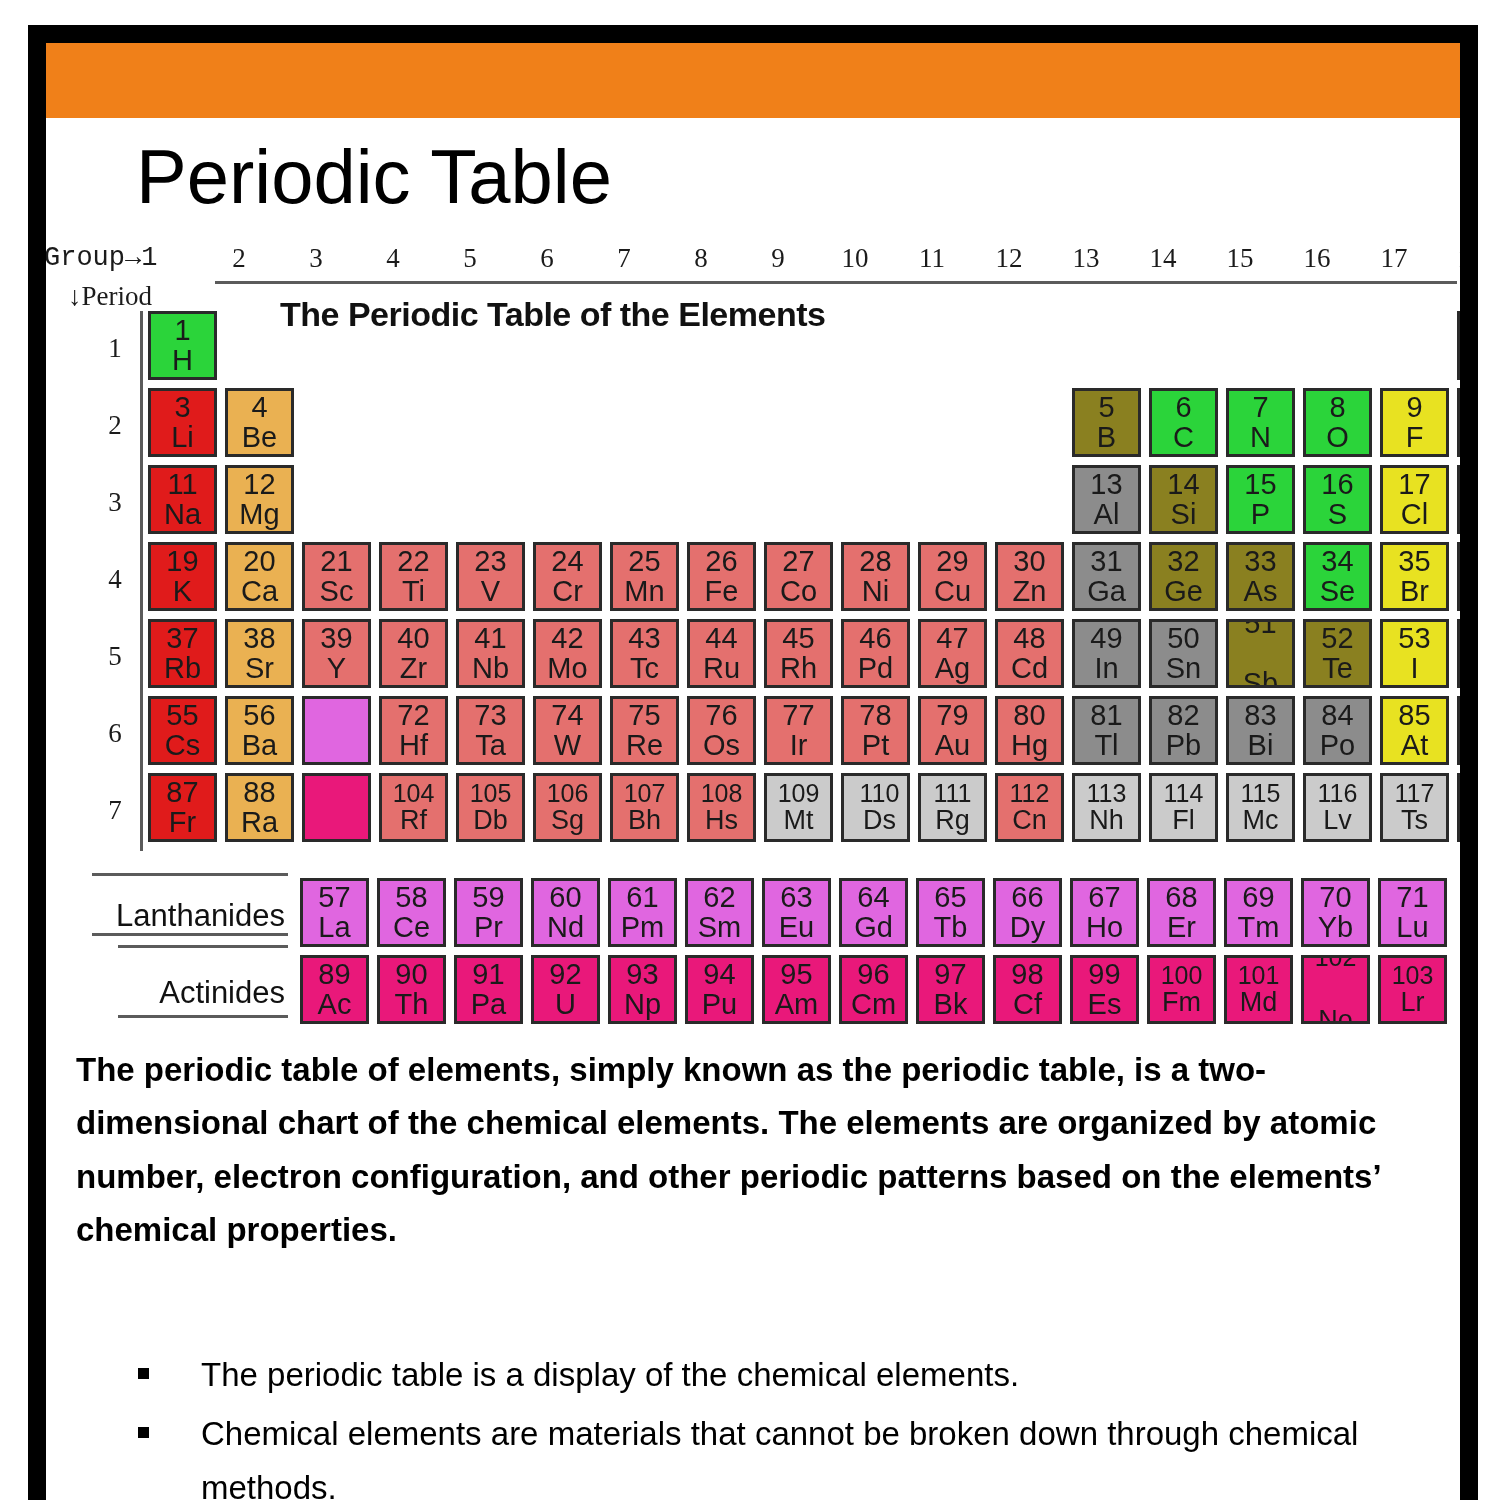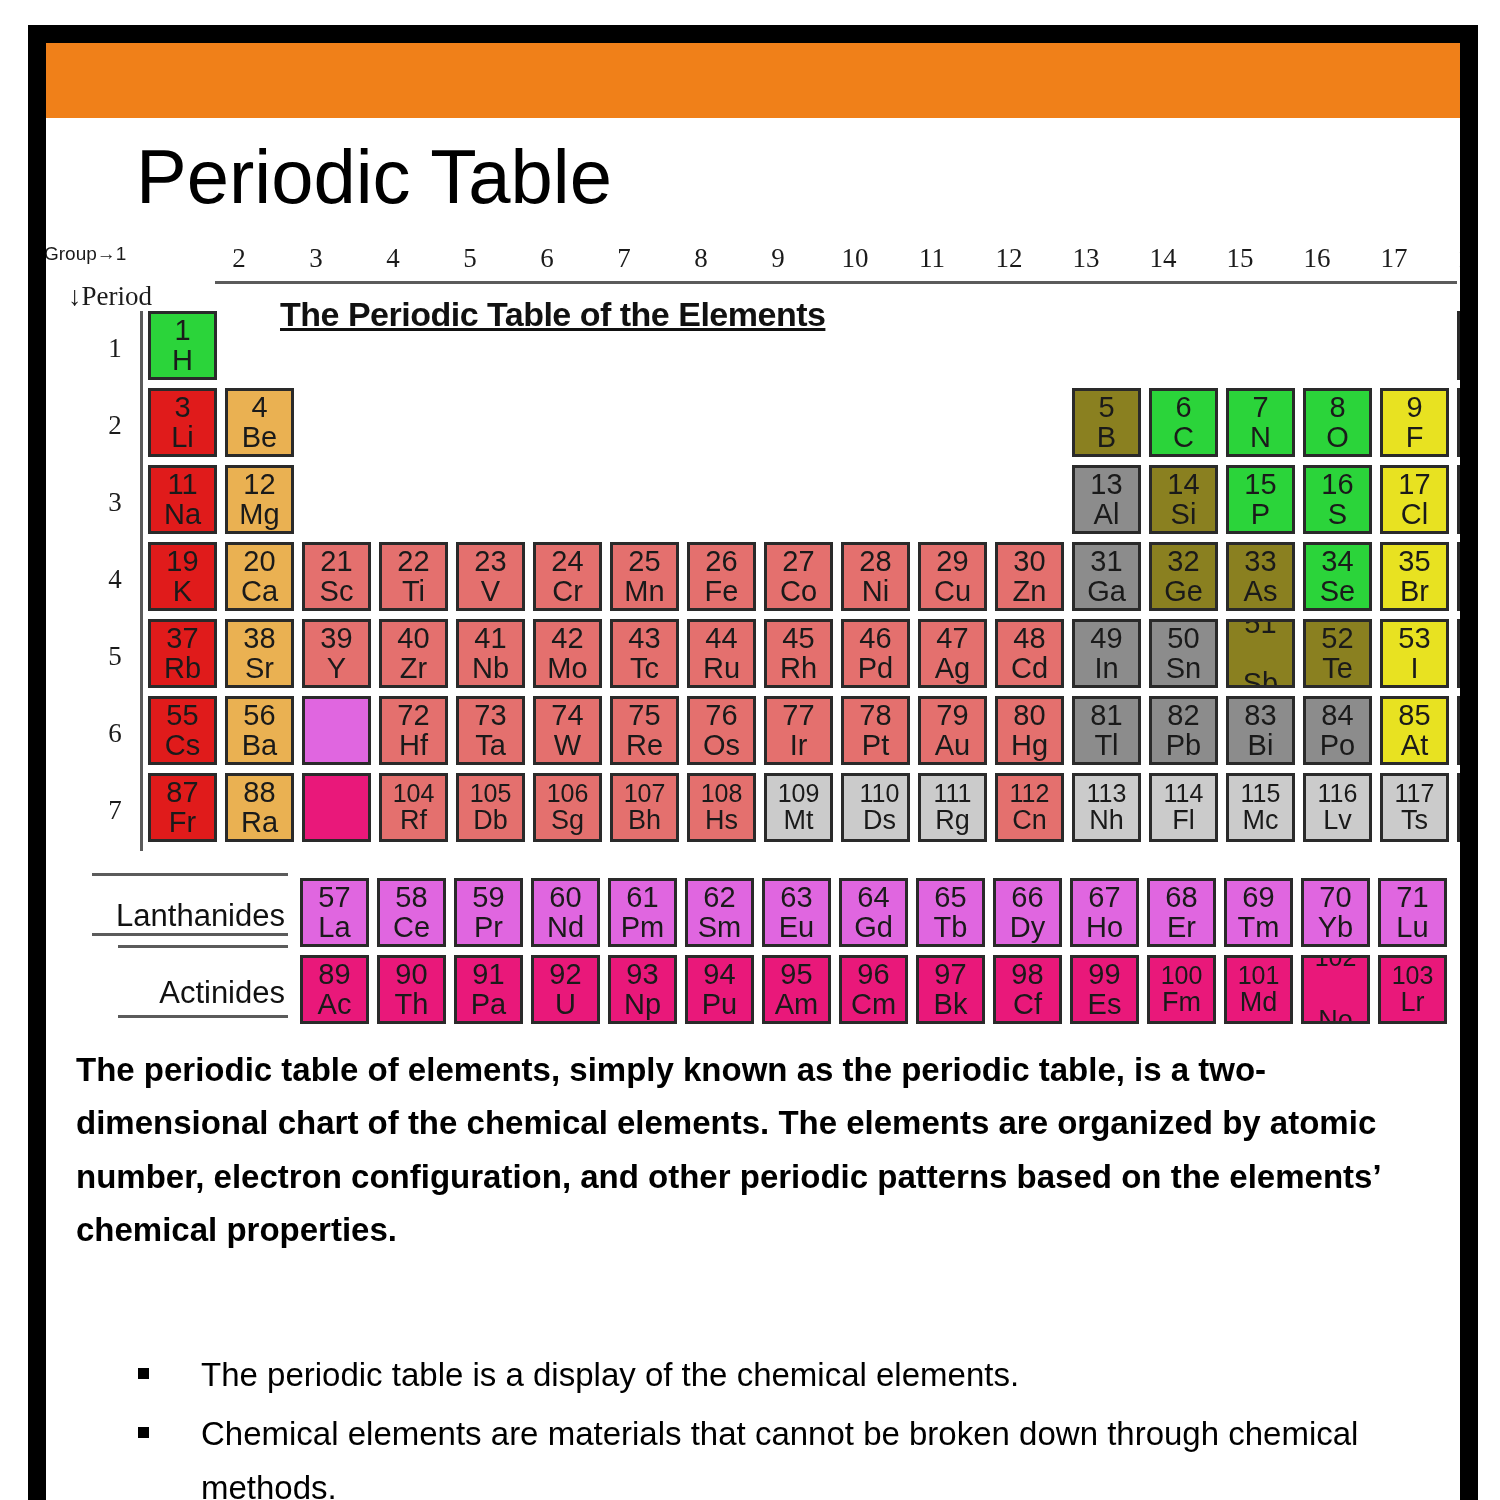--- a/index.html
+++ b/index.html
@@ -47,22 +47,22 @@
   
   .pt {
     position:absolute;
     left:-16px; top:190px;
     width:1430px; height:810px;
   }
   .pt-inner { position:absolute; left:0; top:0; width:1430px; height:810px; }
 
   .group-label {
     position:absolute; left:14px; top:10px;
-    font-family:Liberation Sans, sans-serif;
-    font-size:19px; color:#1b1b1b; white-space:nowrap;
+    font-family:Liberation Mono, monospace;
+    font-size:27px; color:#1b1b1b; white-space:nowrap;
   }
   .period-label {
     position:absolute; left:38px; top:48px;
     font-family:"Liberation Serif", serif;
     font-size:27px; color:#1b1b1b; white-space:nowrap;
   }
   .group-num {
     position:absolute; top:10px;
     font-family:"Liberation Serif", serif;
     font-size:27px; color:#1b1b1b; text-align:center; width:50px;
@@ -76,21 +76,20 @@
   .period-num {
     position:absolute; left:66px;
     font-family:"Liberation Serif", serif;
     font-size:27px; color:#1b1b1b; text-align:center; width:38px;
   }
   .pt-heading {
     position:absolute; left:250px; top:62px;
     font-family:"Liberation Sans", sans-serif;
     font-weight:bold; font-size:34px; color:#111; white-space:nowrap;
     letter-spacing:-0.5px;
-    text-decoration:underline;
   }
 
   .cell {
     position:absolute;
     width:69px; height:69px;
     border:3px solid #2a2a2a;
     display:flex; flex-direction:column;
     align-items:center; justify-content:center;
     line-height:1.0;
     overflow:hidden;

